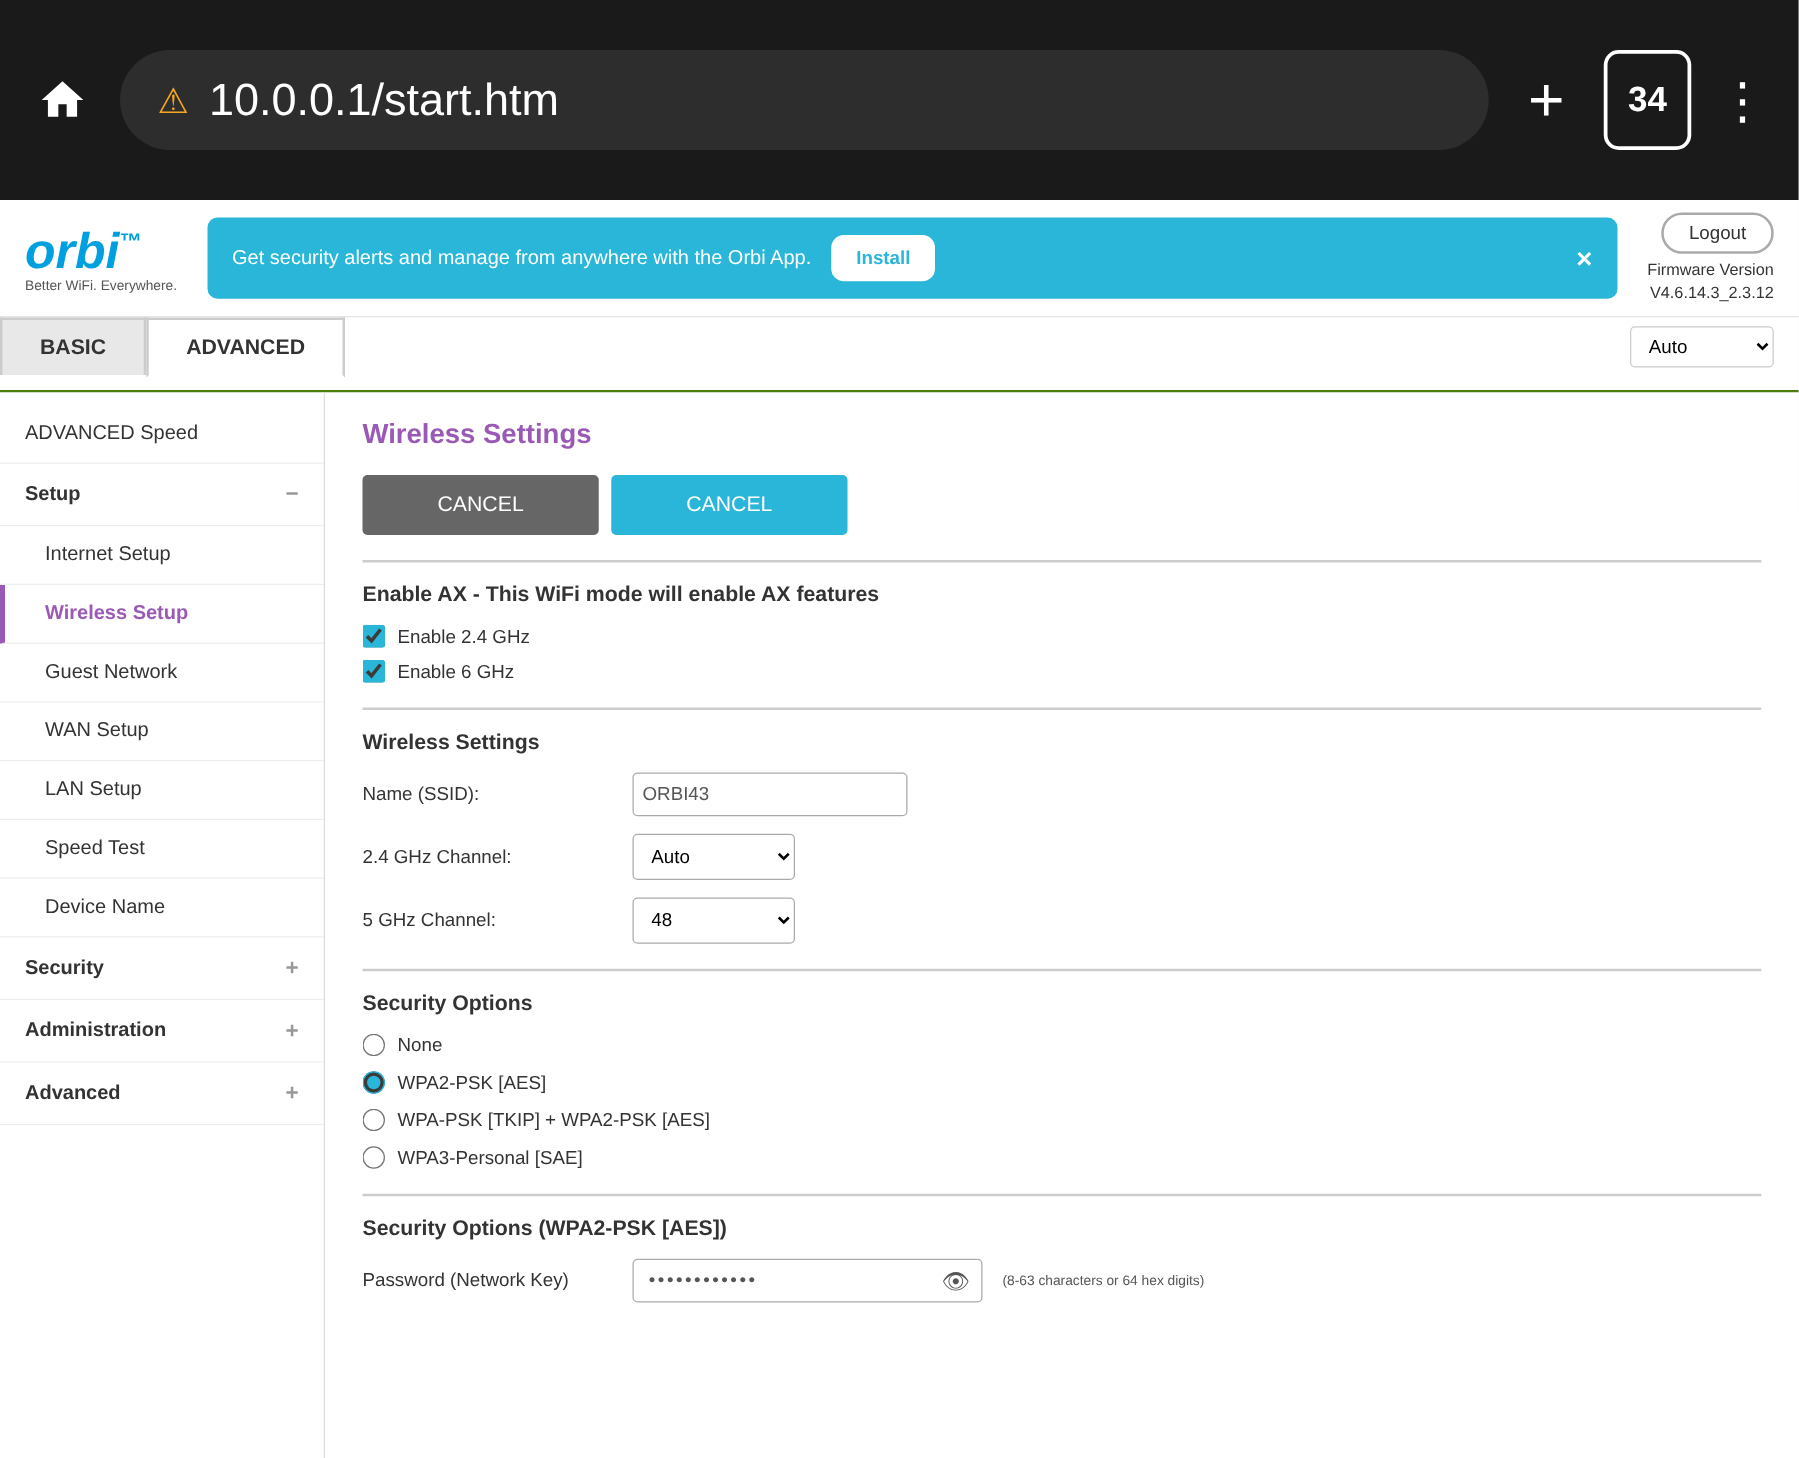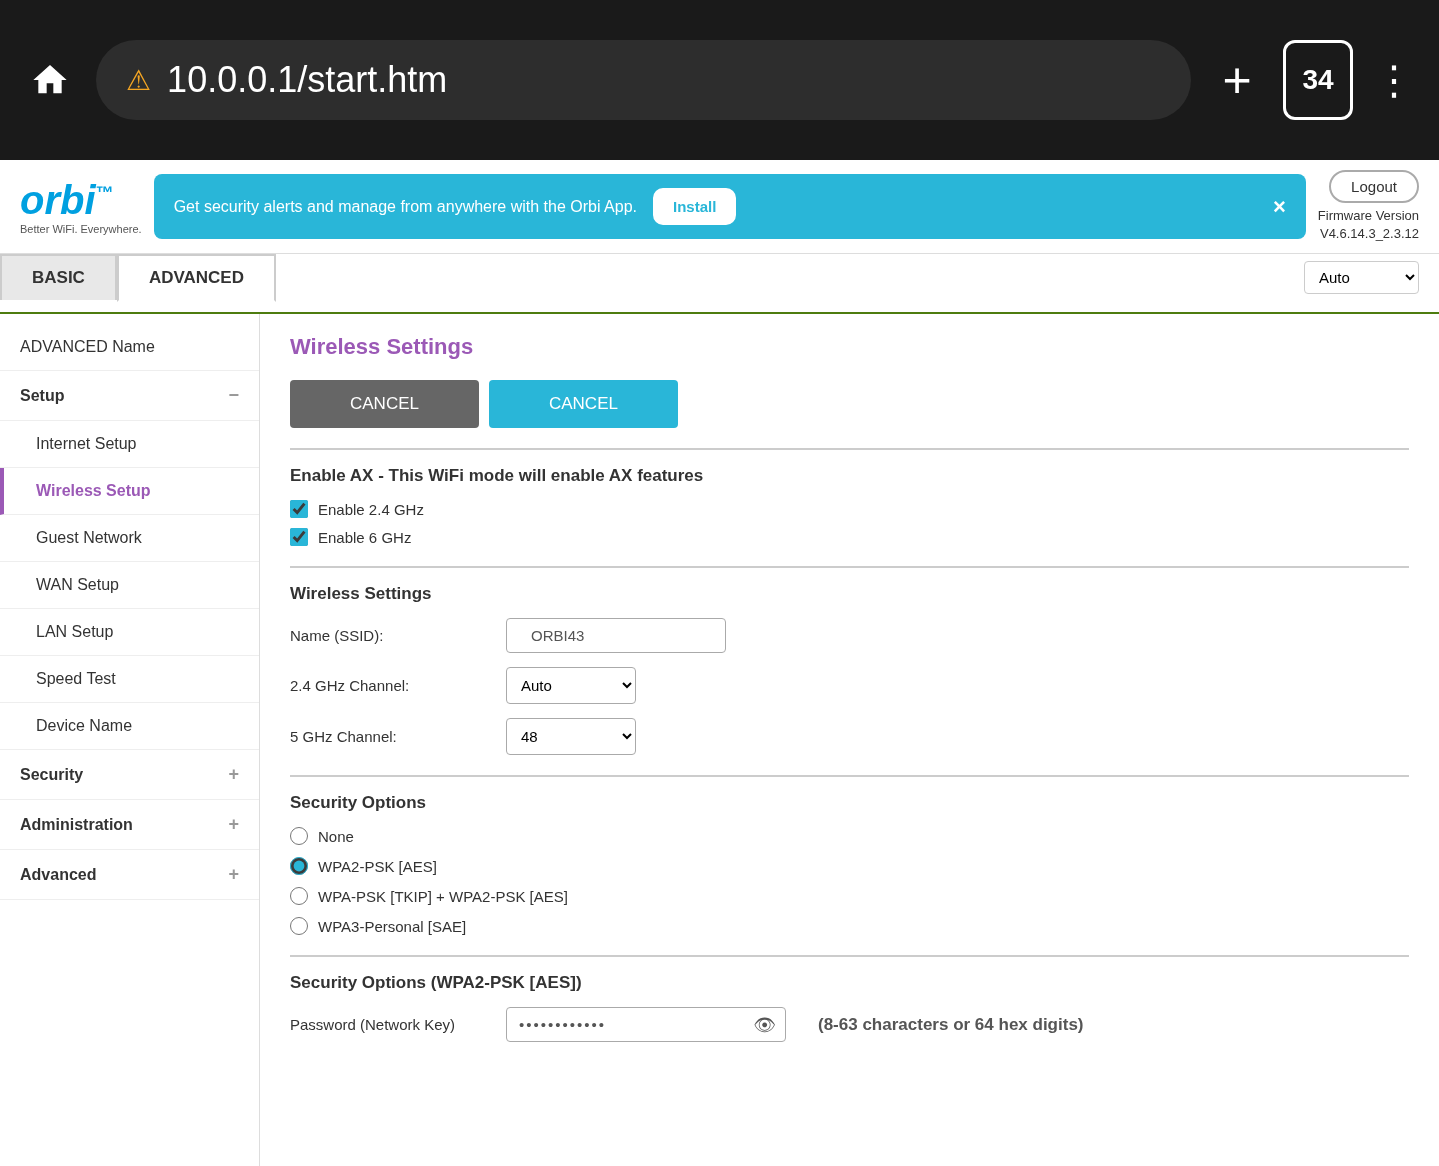--- a/index.html
+++ b/index.html
@@ -70,21 +70,21 @@
       min-height: calc(1166px - 160px);
     }
 
     
     .header {
       background: white;
       border-bottom: 1px solid #ddd;
       padding: 10px 20px;
       display: flex;
       align-items: center;
-      gap: 12px;
+      gap: 24px;
     }
     .orbi-logo {
       display: flex;
       flex-direction: column;
       align-items: flex-start;
     }
     .orbi-text {
       font-size: 42px;
       font-weight: bold;
       color: #00a0e0;
@@ -277,21 +277,21 @@
       gap: 10px;
       margin-bottom: 10px;
       font-size: 15px;
       color: #333;
     }
     .checkbox-row input[type="checkbox"] {
       width: 18px; height: 18px;
       accent-color: #29b6d8;
     }
     .field-input {
-      padding: 8px 24px;
+      padding: 8px 7px;
       border: 1px solid #aaa;
       border-radius: 4px;
       font-size: 15px;
       width: 220px;
       color: #555;
     }
     .field-select {
       padding: 8px 28px 8px 10px;
       border: 1px solid #aaa;
       border-radius: 4px;
@@ -331,24 +331,22 @@
       color: #555;
     }
     .password-eye {
       position: absolute;
       right: 10px;
       cursor: pointer;
       color: #555;
       font-size: 18px;
     }
     .password-hint {
-      margin-left: 16px;
-      font-size: 17px;
+      font-size: 11px;
       color: #555;
-      font-weight: bold;
     }
 
     .form-block {
       margin-bottom: 20px;
     }
     .form-row-aligned {
       display: flex;
       align-items: center;
       gap: 16px;
       margin-bottom: 14px;
@@ -413,21 +411,21 @@
         <option>German</option>
         <option>Spanish</option>
       </select>
     </div>
   </div>
 
   <div class="main-layout">
 
     <div class="sidebar">
       <div class="sidebar-item">
-        <span>ADVANCED Name</span>
+        <span>ADVANCED Speed</span>
       </div>
       <div class="sidebar-item section">
         <span>Setup</span>
         <span class="sidebar-icon">−</span>
       </div>
       <div class="sidebar-item sub">
         <span>Internet Setup</span>
       </div>
       <div class="sidebar-item sub active">
         <span>Wireless Setup</span>

